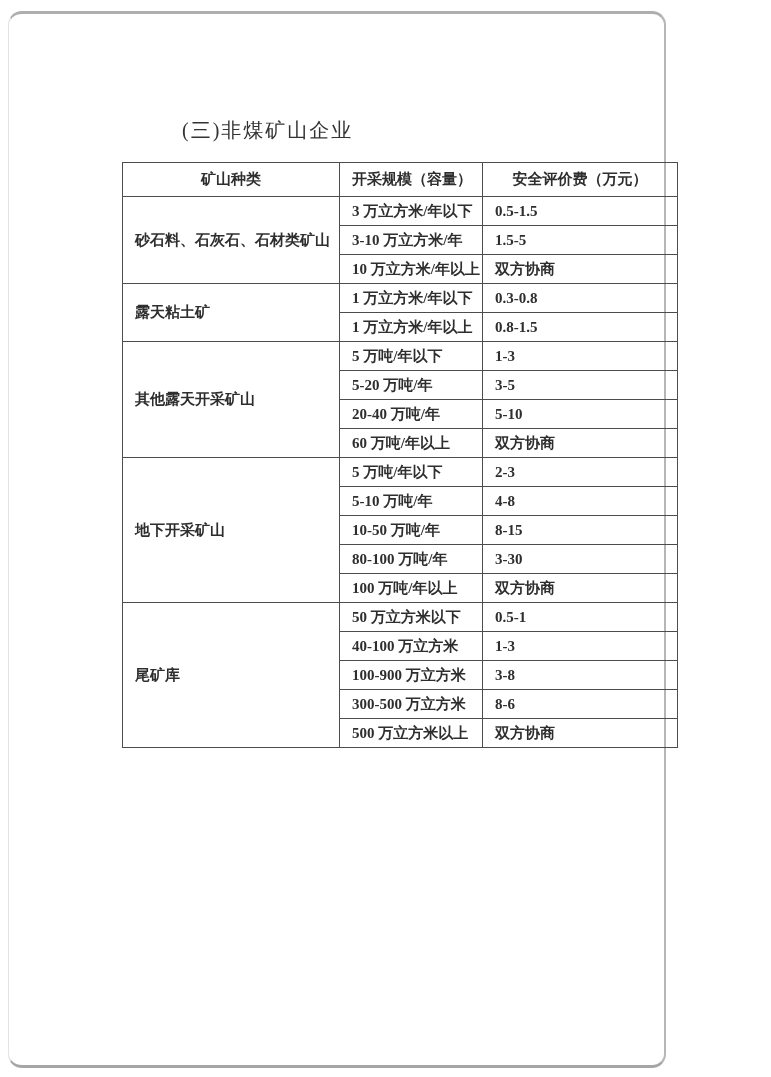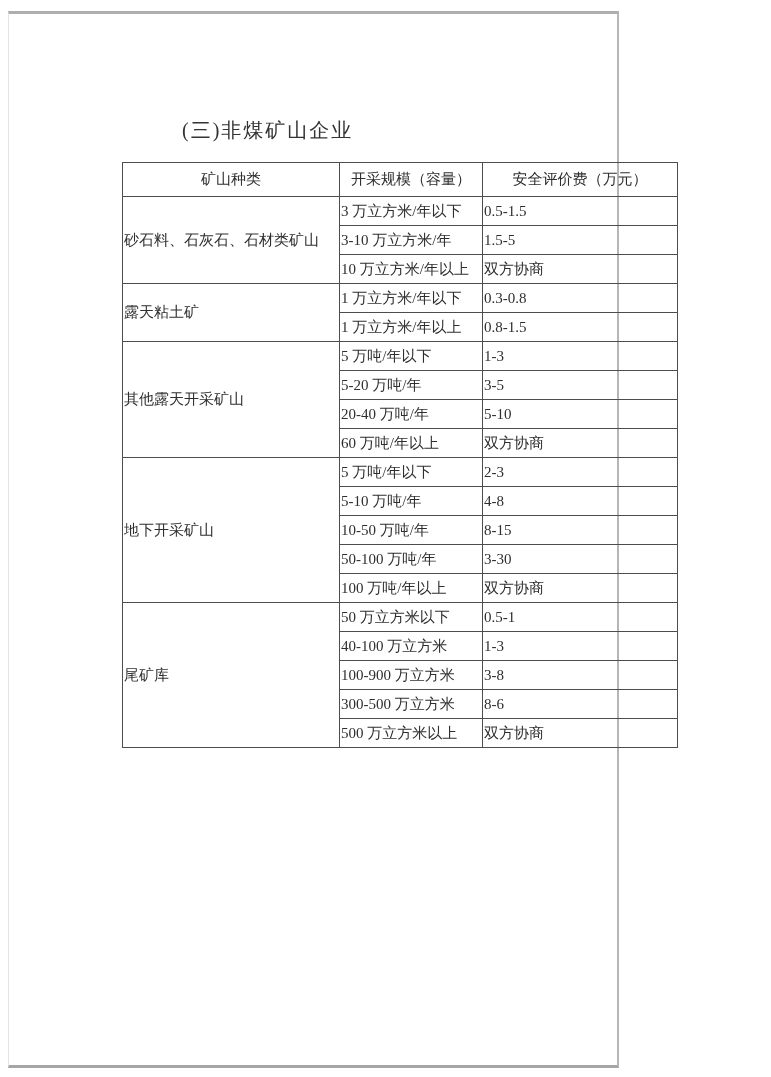--- a/index.html
+++ b/index.html
@@ -6,27 +6,27 @@
   html, body {
     width: 771px; height: 1077px;
     background: #ffffff;
     font-family: "Liberation Serif", "DejaVu Serif", serif;
     position: relative;
     overflow: hidden;
   }
   .page {
     position: absolute;
     left: 8px; top: 11px;
-    width: 611px; height: 1057px;
+    width: 658px; height: 1057px;
     background: #ffffff;
     border-top: 3px solid #aeaeae;
     border-right: 2px solid #b6b6b6;
     border-bottom: 3px solid #a6a6a6;
     border-left: 1px solid #e3e3e3;
-    border-radius: 0;
+    border-radius: 14px;
   }
   .doc-title {
     position: absolute;
     left: 173px; top: 103px;
     font-size: 20px;
     color: #333333;
     letter-spacing: 2px;
     white-space: nowrap;
   }
   table.fee-table {
@@ -37,22 +37,22 @@
     table-layout: fixed;
     color: #2e2e2e;
   }
   table.fee-table col.c1 { width: 217px; }
   table.fee-table col.c2 { width: 143px; }
   table.fee-table col.c3 { width: 195px; }
   table.fee-table th, table.fee-table td {
     border: 1px solid #4d4d4d;
     vertical-align: middle;
     font-size: 15px;
-    font-weight: normal;
-    padding: 0 1px;
+    font-weight: bold;
+    padding: 0 12px;
     white-space: nowrap;
   }
   table.fee-table th { height: 34px; }
   table.fee-table td { height: 29px; }
 </style>
 </head>
 <body>
 
 <div class="page">
   <div class="doc-title">(三)非煤矿山企业</div>
@@ -121,21 +121,21 @@
       </tr>
       <tr>
         <td>5-10 万吨/年</td>
         <td>4-8</td>
       </tr>
       <tr>
         <td>10-50 万吨/年</td>
         <td>8-15</td>
       </tr>
       <tr>
-        <td>50-100 万吨/年</td>
+        <td>80-100 万吨/年</td>
         <td>3-30</td>
       </tr>
       <tr>
         <td>100 万吨/年以上</td>
         <td>双方协商</td>
       </tr>
 
       <tr>
         <td rowspan="5">尾矿库</td>
         <td>50 万立方米以下</td>

